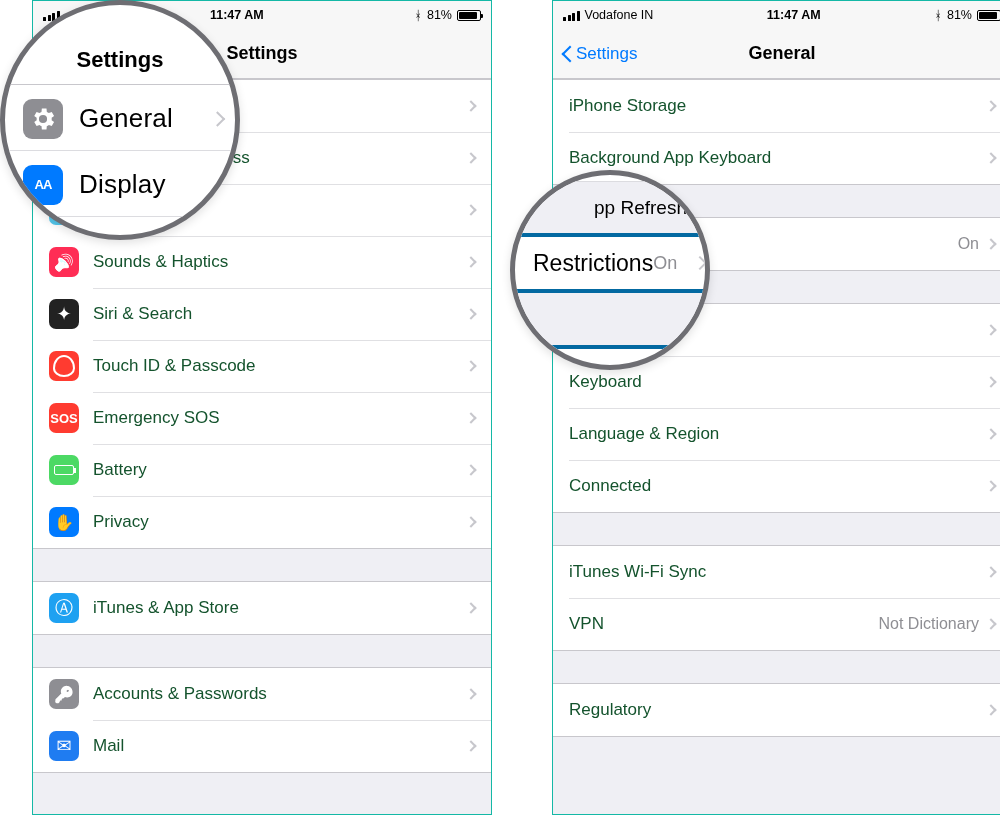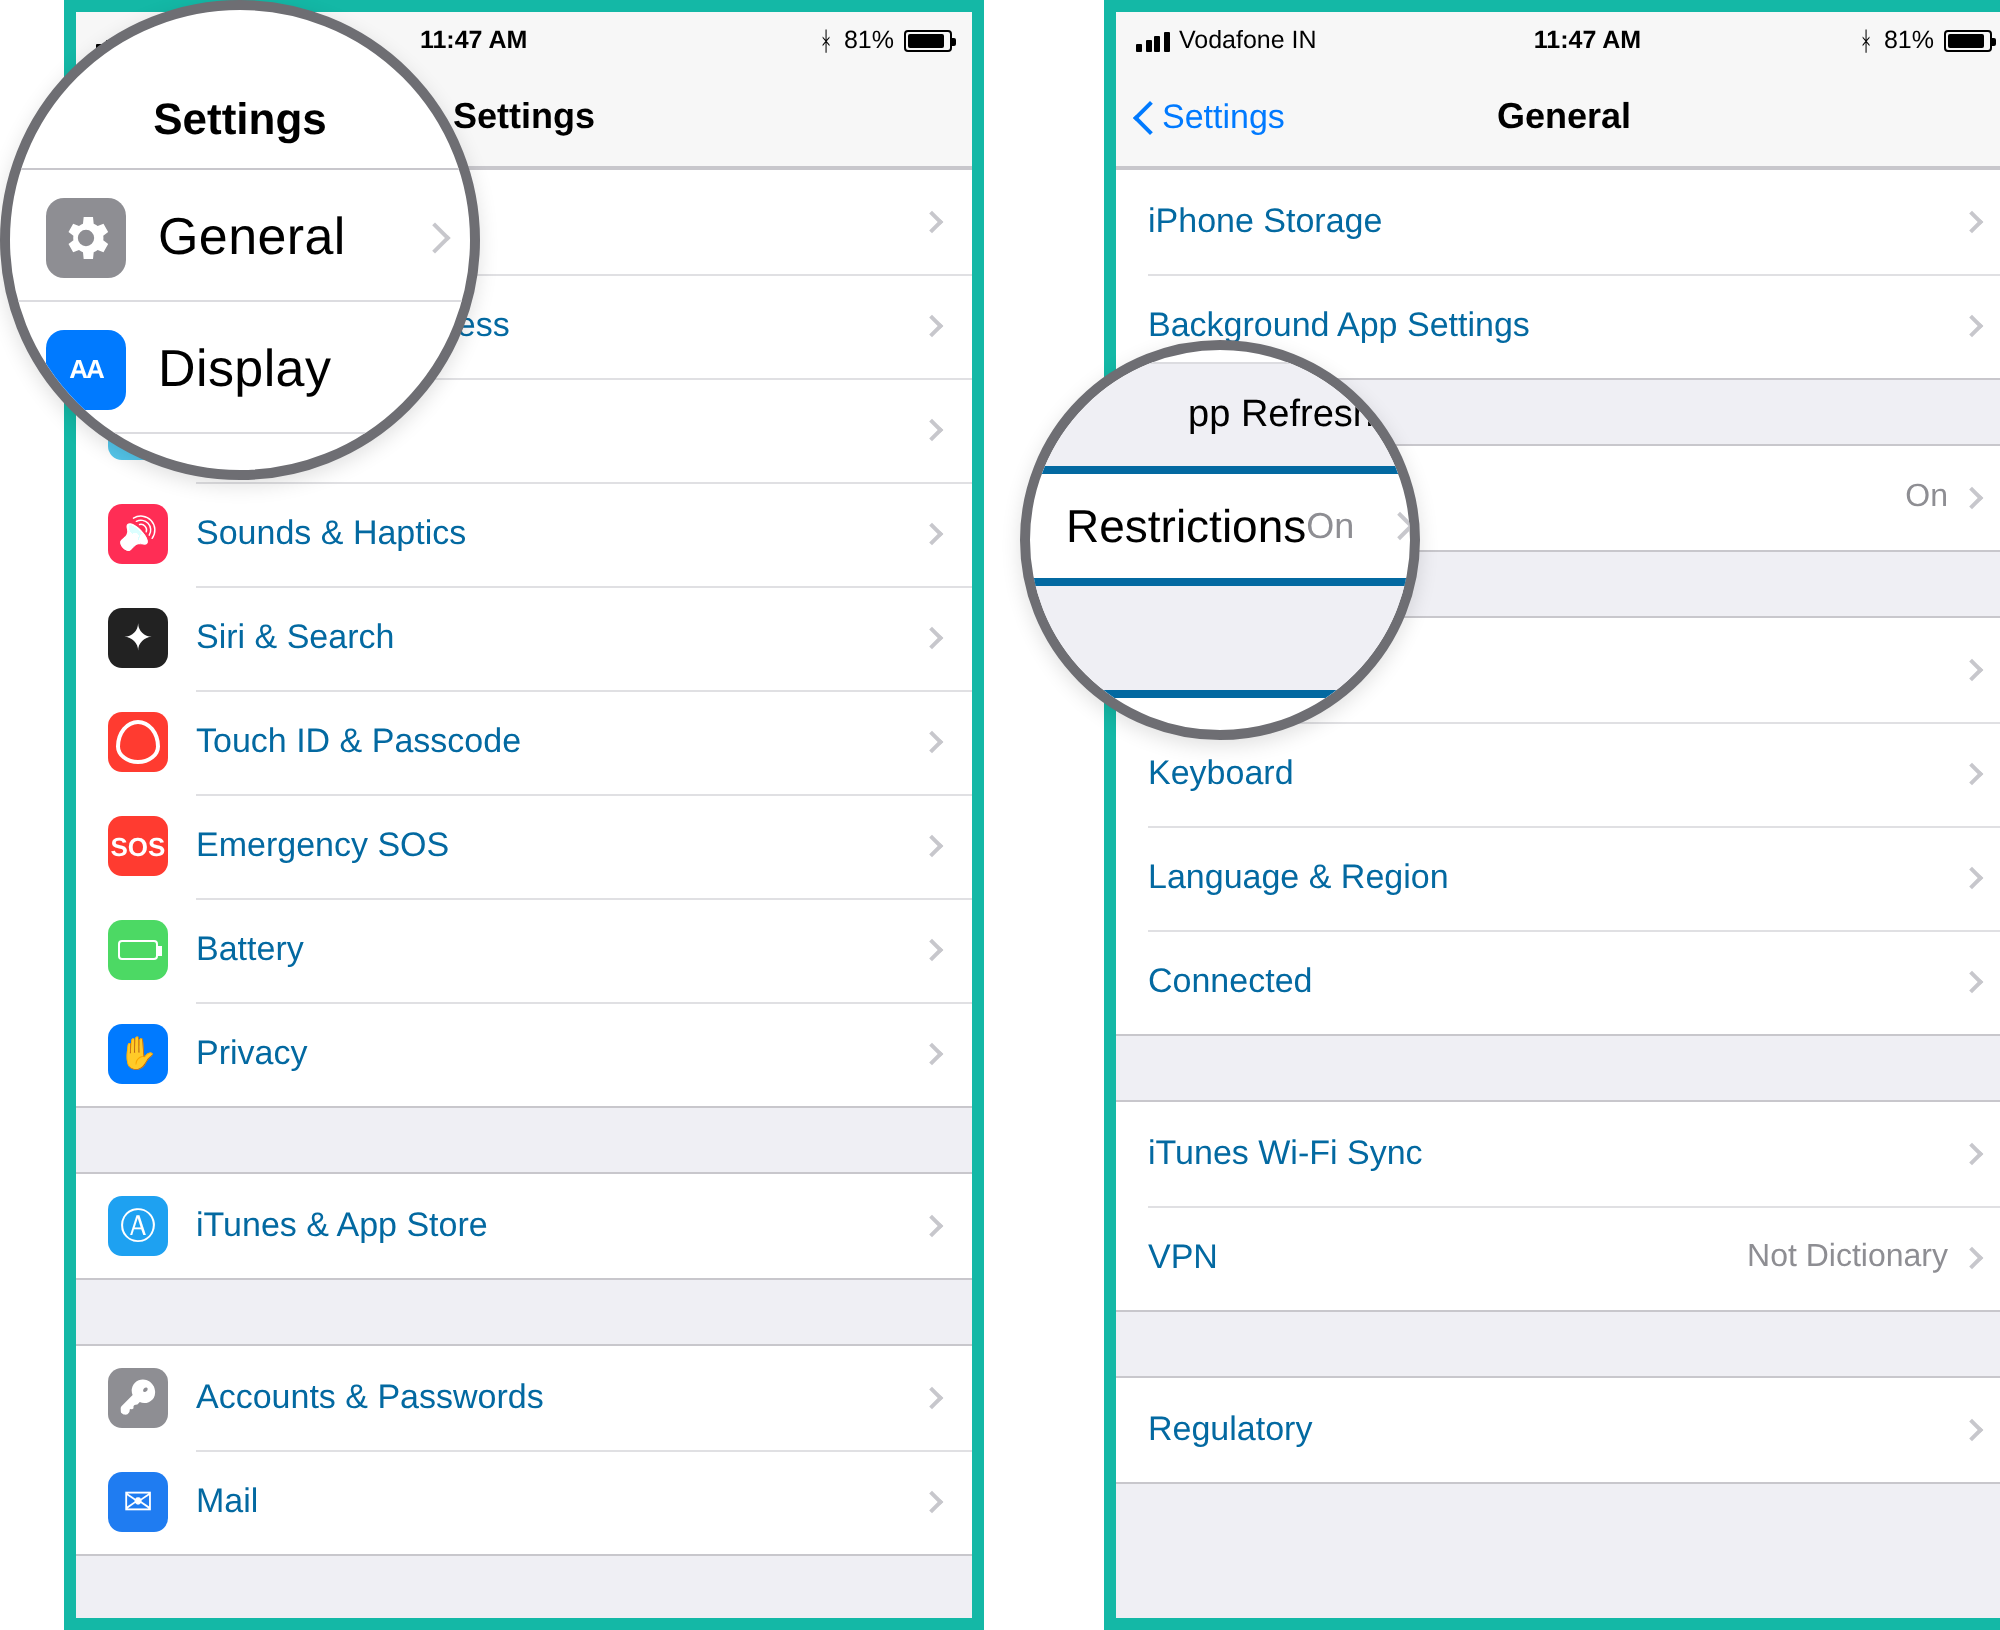--- a/index.html
+++ b/index.html
@@ -8,21 +8,21 @@
     background: #fff;
     width: 1000px;
     height: 815px;
     position: relative;
   }
   .phone {
     position: absolute;
     width: 460px;
     height: 815px;
     background: #efeff4;
-    border: 6px solid #14b8a6;
+    border: 1px solid #14b8a6;
     overflow: hidden;
   }
   .phone.left  { left: 32px;  top: 0; }
   .phone.right { left: 552px; top: 0; }
 
   
   .statusbar {
     height: 28px;
     background: #f7f7f7;
     display: flex;
@@ -79,21 +79,21 @@
   .group { background:#fff; border-top:1px solid #c8c7cc; border-bottom:1px solid #c8c7cc;}
   .gap { height:32px; }
   .row {
     height:52px; display:flex; align-items:center;
     padding:0 16px; position:relative; background:#fff;
   }
   .row + .row::before{
     content:""; position:absolute; left:60px; right:0; top:0; height:1px; background:#e0e0e3;
   }
   .phone.right .row + .row::before{ left:16px; }
-  .row .label { font-size:17px; color:#0369a1; flex:1; }
+  .row .label { font-size:17px; color:#14532d; flex:1; }
   .row .value { font-size:16px; color:#8e8e93; margin-right:8px;}
   .chev {
     width:8px; height:8px; border-right:2px solid #c7c7cc; border-top:2px solid #c7c7cc;
     transform:rotate(45deg);
   }
   .icon {
     width:30px; height:30px; border-radius:7px; margin-right:14px;
     display:flex; align-items:center; justify-content:center; color:#fff; font-size:16px;
     flex:none;
   }
@@ -322,21 +322,21 @@
     <div class="navbar-title">General</div>
   </div>
 
   <div class="scroll" id="right-scroll">
       <div class="group">
         <div class="row">
           <span class="label">iPhone Storage</span>
           <span class="chev"></span>
         </div>
         <div class="row">
-          <span class="label">Background App Settings</span>
+          <span class="label">Background App Keyboard</span>
           <span class="chev"></span>
         </div>
       </div>
       <div class="gap"></div>
       <div class="group">
         <div class="row">
           <span class="label">Restrictions</span>
           <span class="value">On</span>
           <span class="chev"></span>
         </div>

